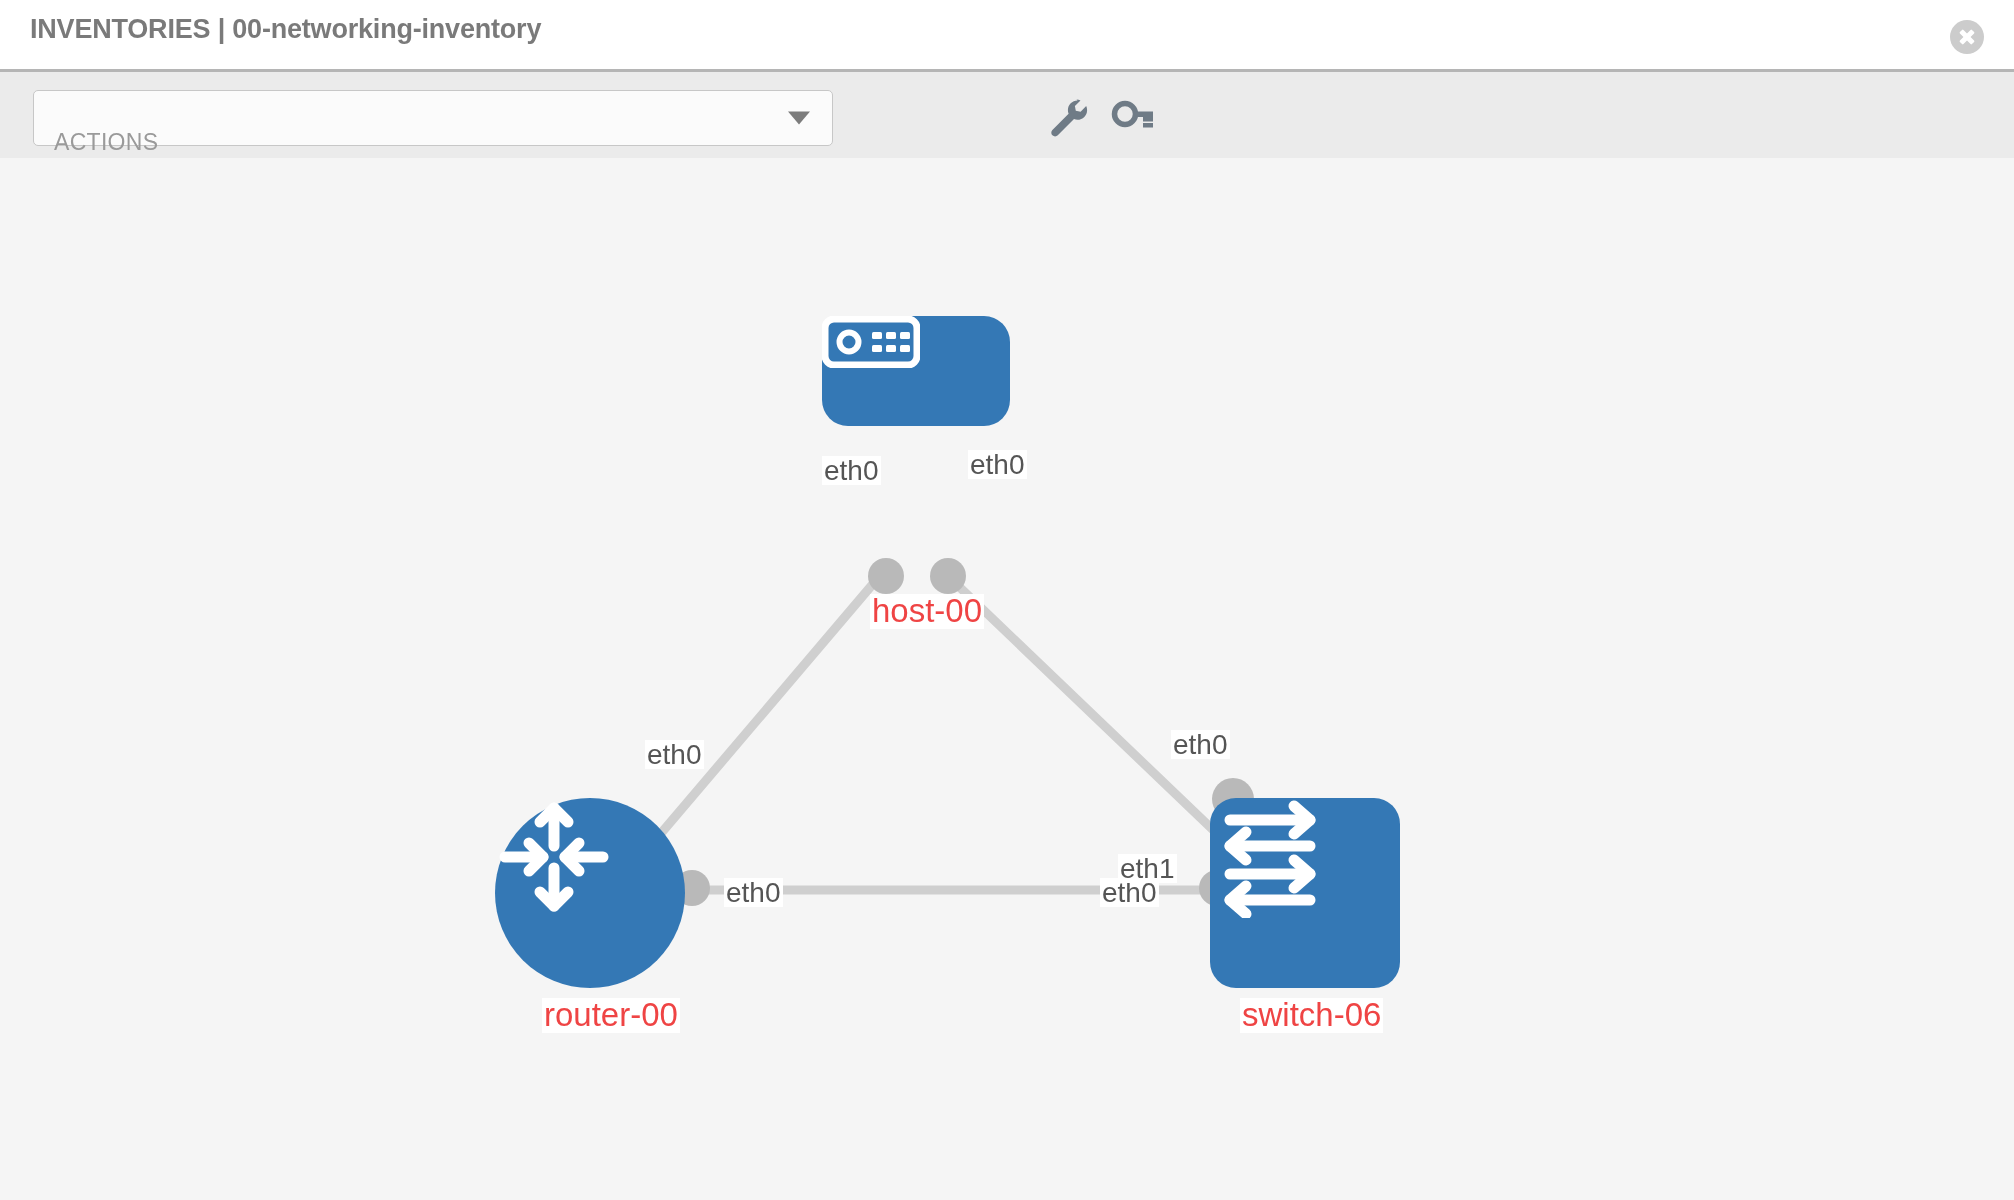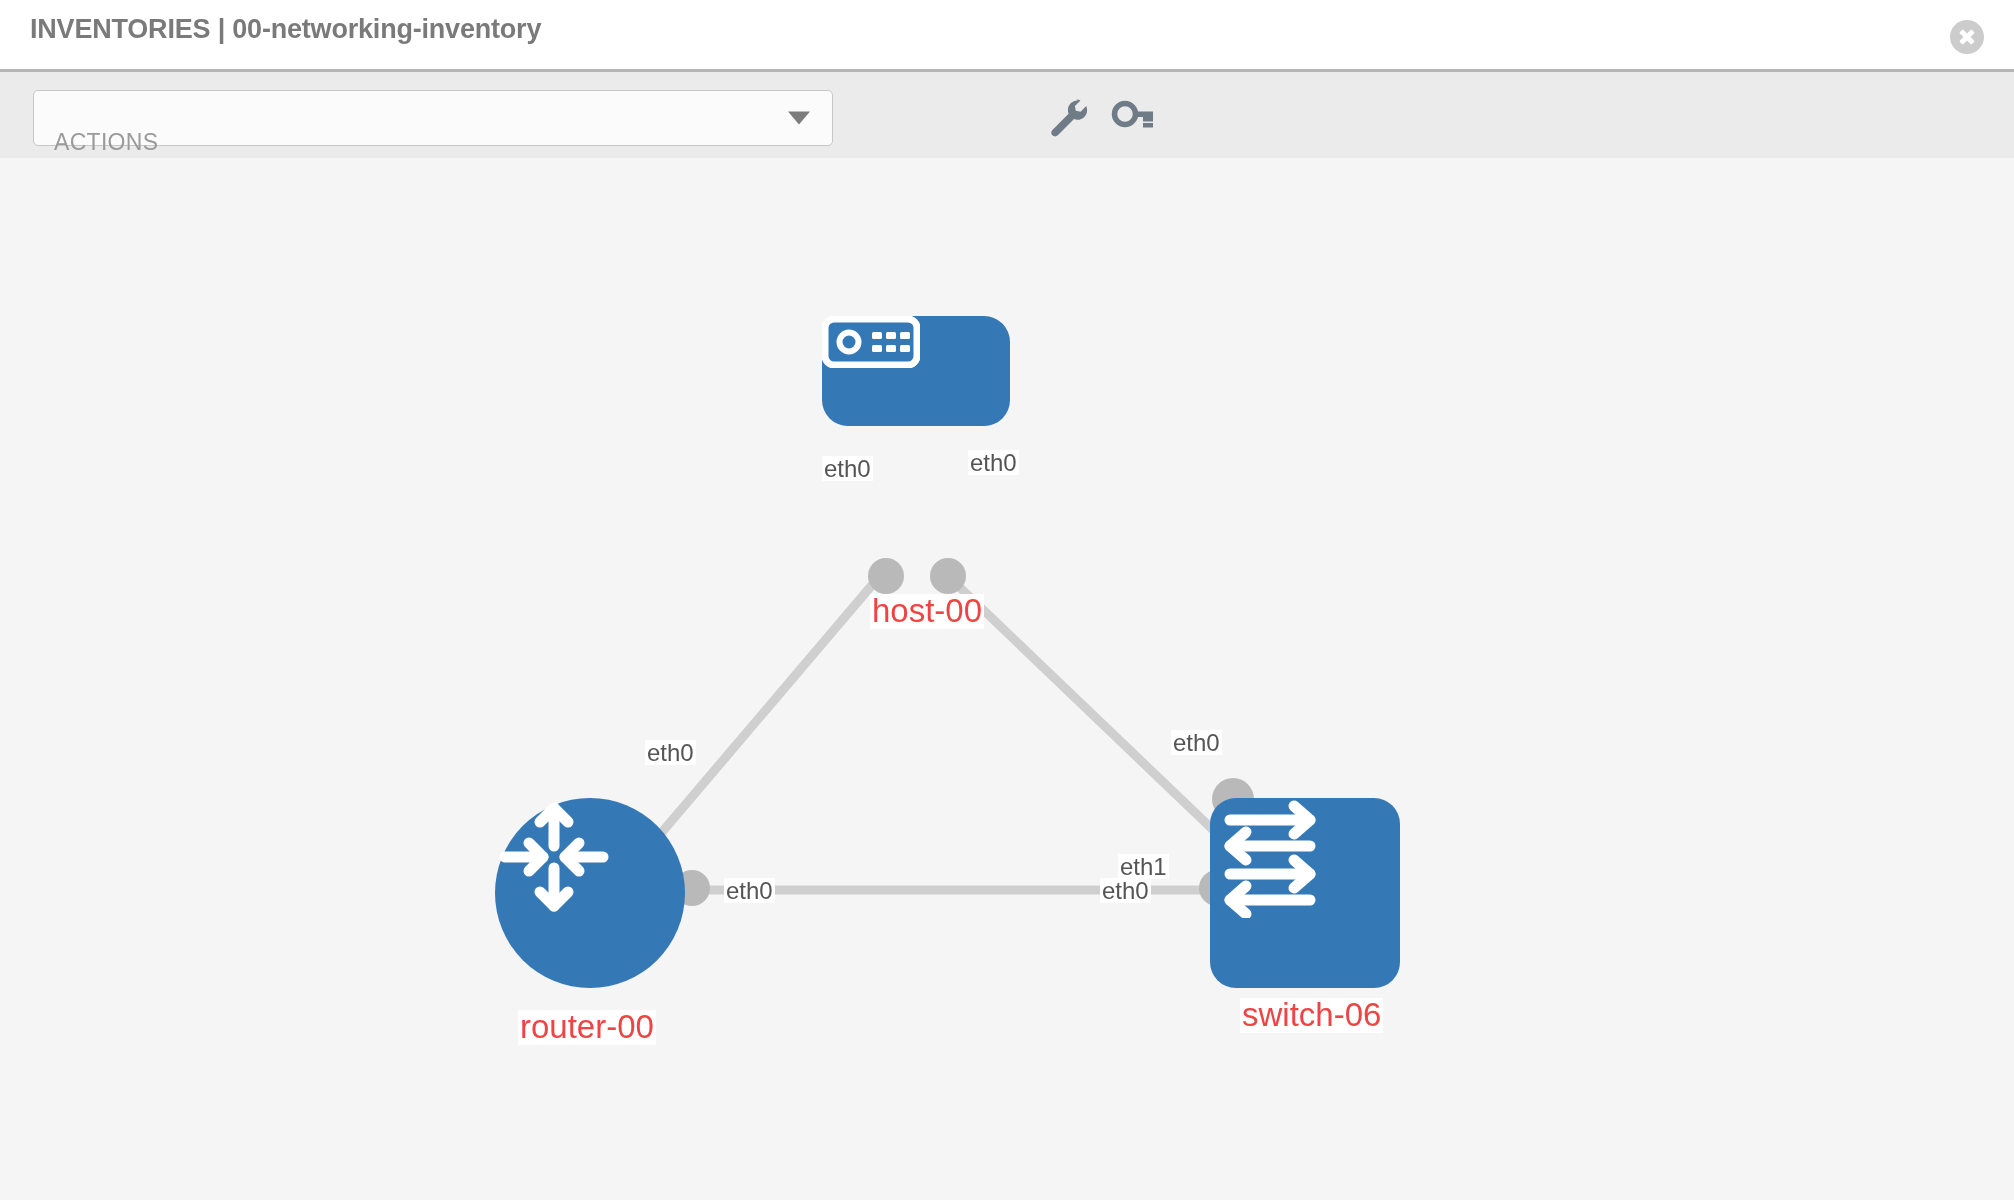--- a/index.html
+++ b/index.html
@@ -89,21 +89,21 @@
   .circle{border-radius:50%;}
   .rounded-sq{border-radius:26px;}
 
   .node-label{
     position:absolute;white-space:nowrap;
     font-size:33px;color:#ef4444;background:#ffffff;
     padding:0 2px;line-height:1.05;
   }
   .port-label{
     position:absolute;white-space:nowrap;
-    font-size:24px;color:#555555;background:#ffffff;
+    font-size:28px;color:#555555;background:#ffffff;
     padding:0 2px;line-height:1.05;
   }
   .endpoint{
     position:absolute;border-radius:50%;background:#b9b9b9;
     cursor:pointer;
   }
 </style>
 </head>
 <body>
 
@@ -180,21 +180,21 @@
             <polyline points="45,24 59,10 73,24"></polyline>
             <line x1="59" y1="108" x2="59" y2="70"></line>
             <polyline points="45,94 59,108 73,94"></polyline>
             <line x1="10" y1="59" x2="48" y2="59"></line>
             <polyline points="34,45 48,59 34,73"></polyline>
             <line x1="108" y1="59" x2="70" y2="59"></line>
             <polyline points="84,45 70,59 84,73"></polyline>
           </g>
         </svg>
       </div>
-      <div class="node-label" style="left:23px;top:200px;margin-top:12px;">router-00</div>
+      <div class="node-label" style="left:47px;top:200px;">router-00</div>
     </div>
 
     <div class="node" style="left:1210px;top:640px;">
       <div class="node-shape rounded-sq" style="left:0;top:0;width:190px;height:190px;">
         <svg width="120" height="120" viewBox="0 0 120 120">
           <g stroke="#ffffff" stroke-width="11" stroke-linecap="round" stroke-linejoin="round" fill="none">
             <line x1="20" y1="22" x2="100" y2="22"></line>
             <polyline points="84,8 100,22 84,36"></polyline>
             <line x1="100" y1="48" x2="20" y2="48"></line>
             <polyline points="36,34 20,48 36,62"></polyline>

